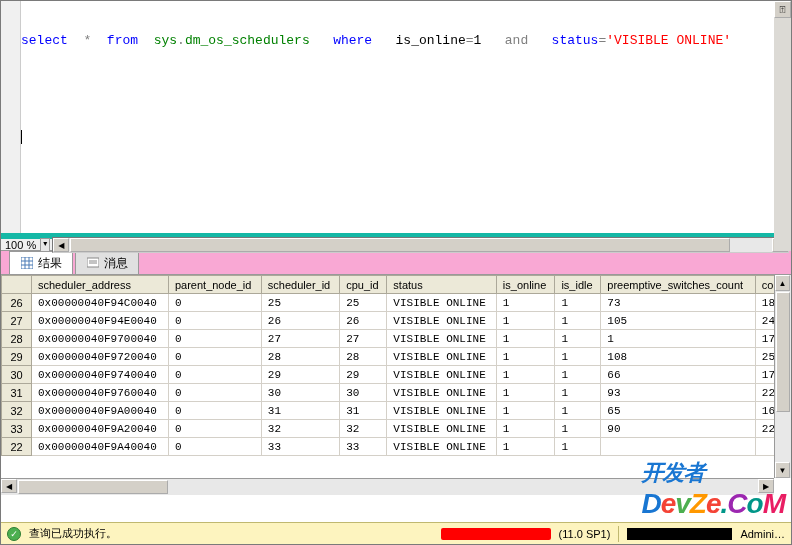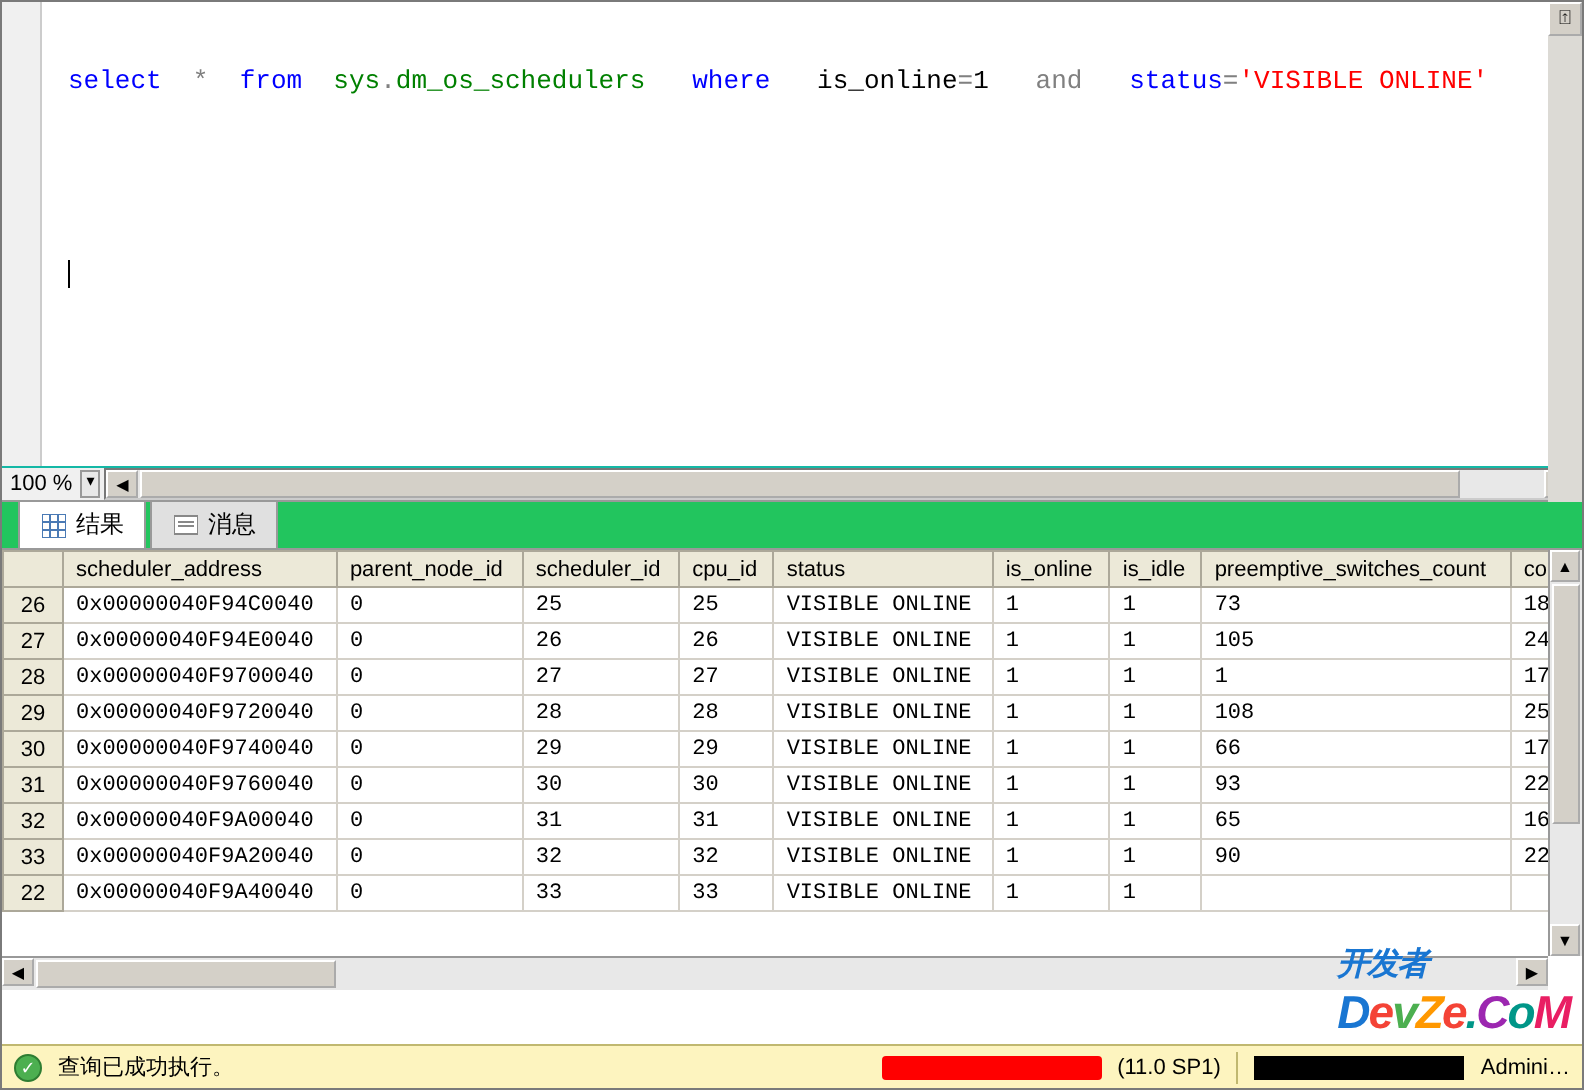--- a/index.html
+++ b/index.html
@@ -1,54 +1,54 @@
 <!DOCTYPE html>
 <html><head>
 <meta charset="utf-8">
 <style>
 *{box-sizing:border-box;margin:0;padding:0}
 body{font-family:"Microsoft YaHei",SimSun,Arial,sans-serif;font-size:12px;background:#fff;width:792px;height:545px;border:1px solid #7a7a7a;position:relative;overflow:hidden}
 .editor-pane{position:relative;height:250px;background:#fff;border-bottom:1px solid #999}
 .editor-gutter{position:absolute;left:0;top:0;bottom:0;width:20px;background:#f0f0f0;border-right:1px solid #ccc}
-.editor-content{padding:30px 0 0 33px;font-family:"Courier New",monospace;font-size:13px;line-height:1.5;white-space:pre}
+.editor-content{padding:30px 0 0 20px;font-family:"Courier New",monospace;font-size:13px;line-height:1.5;white-space:pre}
 .editor-content .cursor{display:inline-block;width:1px;height:14px;background:#000;vertical-align:middle;margin-top:40px}
 .kw{color:#0000ff}.sys{color:#008000}.op{color:#808080}.num{color:#000}.str{color:#ff0000}.txt{color:#000}
-.zoom-bar{position:absolute;bottom:0;left:0;right:0;height:17px;background:#f0f0f0;border-top:1px solid #14b8a6;display:flex;align-items:center;font-size:11px}
+.zoom-bar{position:absolute;bottom:0;left:0;right:0;height:17px;background:#f0f0f0;border-top:6px solid #14b8a6;display:flex;align-items:center;font-size:11px}
 .zoom-val{padding:0 4px}
 .zoom-dd{width:10px;height:14px;border:1px solid #999;background:#e8e8e8;text-align:center;line-height:10px;font-size:8px}
 .hscroll{flex:1;height:16px;background:#e8e8e8;border:1px inset #ccc;margin:0 2px;position:relative}
 .hscroll-btn{width:16px;height:14px;background:#d4d0c8;border:1px outset #fff;display:inline-flex;align-items:center;justify-content:center;font-size:8px}
 .hscroll-thumb{position:absolute;left:17px;top:0;bottom:0;width:660px;background:#d4d0c8;border:1px outset #fff}
 .vscroll{position:absolute;right:0;top:0;width:17px;height:233px;background:#e8e8e8;border:1px inset #ccc}
 .vscroll-btn{width:15px;height:16px;background:#d4d0c8;border:1px outset #fff;display:flex;align-items:center;justify-content:center;font-size:8px}
 .vscroll-btn.bot{position:absolute;bottom:0}
 .outer-vscroll{position:absolute;right:0;top:0;width:17px;height:250px;background:#dcdad5}
 .outer-vscroll .btn{width:17px;height:17px;border:1px outset #fff;background:#d4d0c8;display:flex;align-items:center;justify-content:center;font-size:10px}
-.tabs-bar{height:24px;background:#22c55e;border-bottom:1px solid #999;display:flex;align-items:flex-end;padding-left:8px}
+.tabs-bar{height:24px;background:#f9a8d4;border-bottom:1px solid #999;display:flex;padding-left:8px}
 .tab{display:flex;align-items:center;gap:4px;padding:3px 10px;background:#fff;border:1px solid #999;border-bottom:none;margin-right:2px;cursor:pointer}
 .tab.inactive{background:#e0e0e0}
 .tab-icon{width:14px;height:14px;display:inline-flex;align-items:center;justify-content:center}
 .results-pane{height:220px;overflow:hidden;position:relative;background:#fff}
 .grid{width:100%;border-collapse:collapse;font-family:"Courier New",monospace;font-size:11px}
 .grid th{background:#ece9d8;border:1px solid #aca899;padding:2px 6px;text-align:left;font-weight:normal;font-family:"Microsoft YaHei",Arial;height:18px;white-space:nowrap}
 .grid td{border:1px solid #d4d0c8;padding:2px 6px;height:18px;white-space:nowrap}
 .grid .rownum{background:#ece9d8;border:1px solid #aca899;text-align:center;width:30px;font-family:Arial}
 .grid th.corner{width:30px;background:#ece9d8}
 .results-hscroll{position:absolute;bottom:0;left:0;right:17px;height:17px;background:#e8e8e8;border-top:1px solid #999;display:flex}
 .results-hscroll .thumb{position:absolute;left:17px;width:150px;top:1px;bottom:1px;background:#d4d0c8;border:1px outset #fff}
 .results-vscroll{position:absolute;right:0;top:0;bottom:17px;width:17px;background:#e8e8e8;border-left:1px solid #999}
 .results-vscroll .thumb{position:absolute;top:17px;left:1px;right:1px;height:120px;background:#d4d0c8;border:1px outset #fff}
 .status-bar{position:absolute;bottom:0;left:0;right:0;height:22px;background:#fdf4bf;border-top:1px solid #c0b870;display:flex;align-items:center;font-size:11px;padding:0 6px;gap:8px}
 .status-icon{width:14px;height:14px;border-radius:50%;background:#4caf50;border:1px solid #2e7d32;display:flex;align-items:center;justify-content:center;color:#fff;font-size:9px}
 .status-sep{width:1px;height:16px;background:#c0b870}
 .status-redact{background:#ff0000;height:12px;width:110px;border-radius:2px}
 .status-redact2{background:#000;height:12px;width:105px}
 .watermark{position:absolute;right:6px;bottom:24px;font-family:Arial;font-weight:bold;font-style:italic;letter-spacing:-1px;pointer-events:none}
-.watermark .l1{color:#1976d2;font-size:16px}
-.watermark .l2{font-size:23px}
+.watermark .l1{color:#1976d2;font-size:22px}
+.watermark .l2{font-size:28px}
 .watermark .d{color:#1976d2}.watermark .e{color:#f44336}.watermark .v{color:#4caf50}.watermark .z{color:#ff9800}.watermark .c{color:#9c27b0}.watermark .o{color:#009688}.watermark .m{color:#e91e63}
 </style>
 </head>
 <body>
 
 <div class="editor-pane">
   <div class="editor-gutter"></div>
   <div class="editor-content" id="sql-line"><span class="kw">select</span><span class="txt">  </span><span class="op">*</span><span class="txt">  </span><span class="kw">from</span><span class="txt">  </span><span class="sys">sys</span><span class="op">.</span><span class="sys">dm_os_schedulers</span><span class="txt">   </span><span class="kw">where</span><span class="txt">   </span><span class="txt">is_online</span><span class="op">=</span><span class="num">1</span><span class="txt">   </span><span class="op">and</span><span class="txt">   </span><span class="kw">status</span><span class="op">=</span><span class="str">'VISIBLE ONLINE'</span>
 
 

